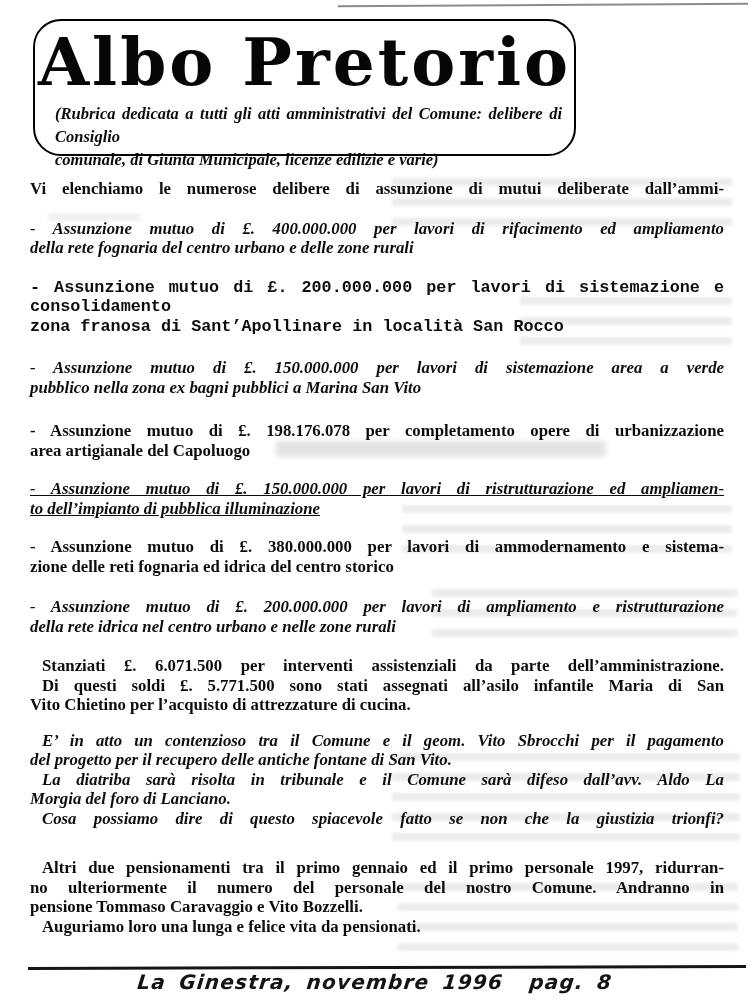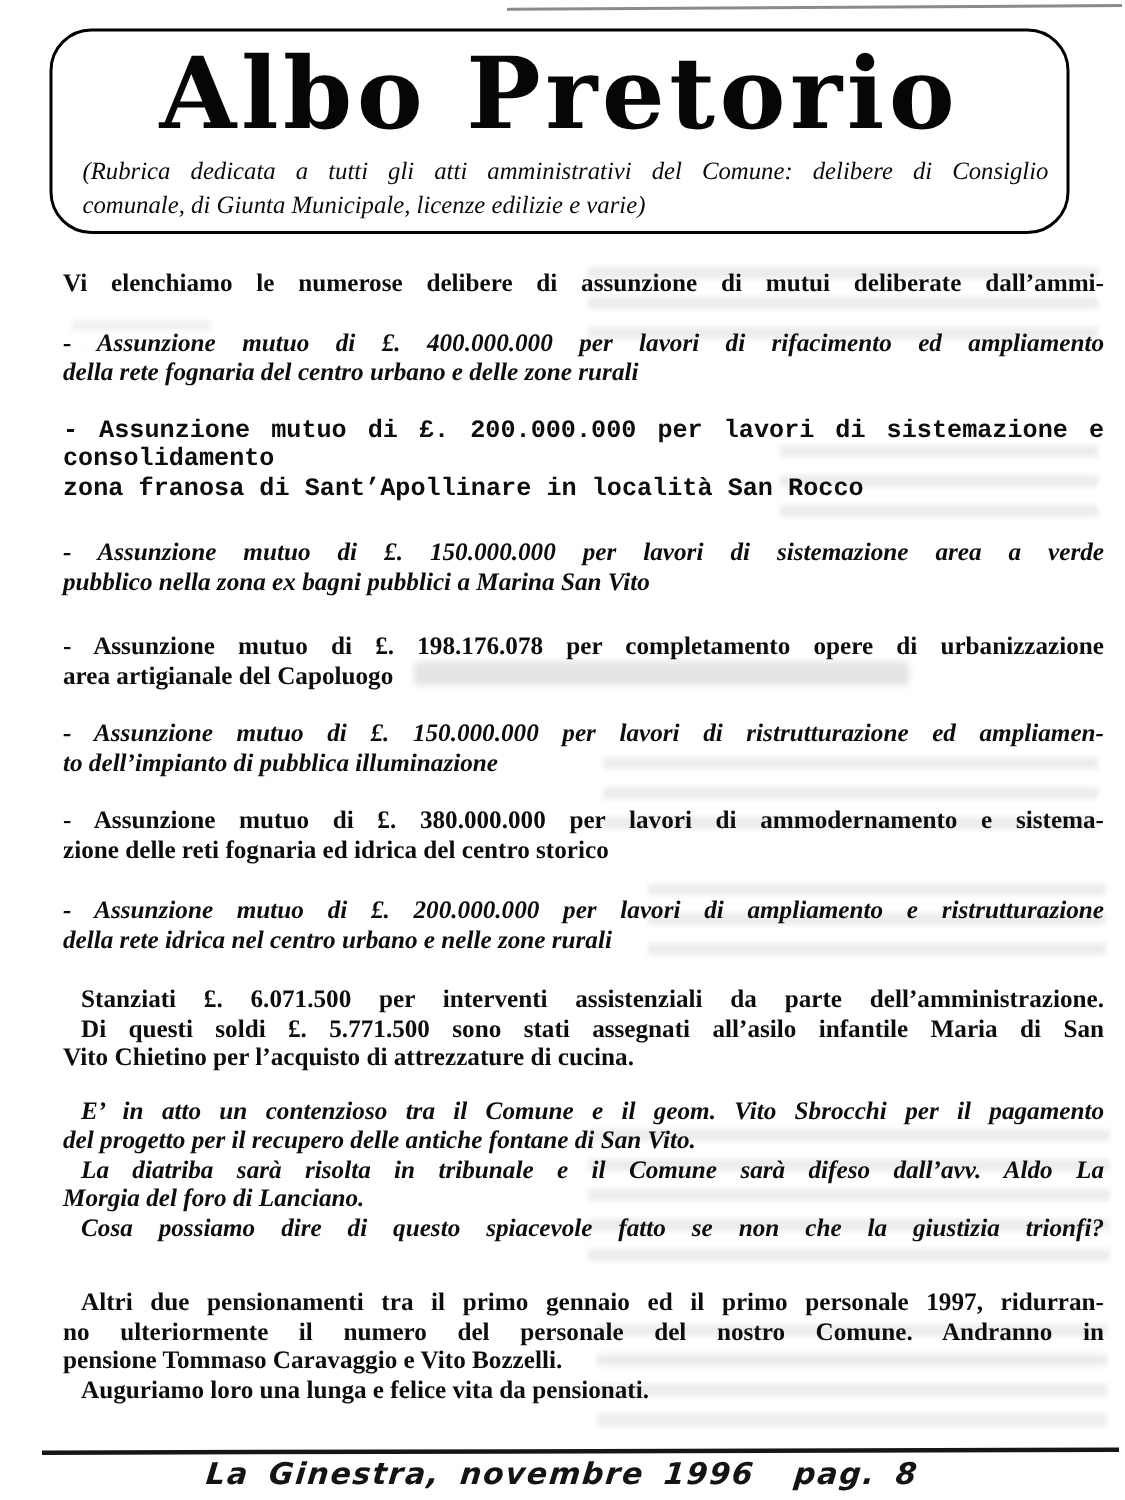--- a/index.html
+++ b/index.html
@@ -9,52 +9,52 @@
     background:#e9e9e9;
     font-family:"Liberation Serif",serif;
   }
   .page{
     position:relative;width:750px;height:1000px;
     background:#fffffe;color:#0c0c0c;overflow:hidden;
   }
 
   
   .masthead{
-    position:absolute;left:33px;top:19px;width:680px;height:137px;
+    position:absolute;left:33px;top:19px;width:543px;height:137px;
     border:2.5px solid #000;border-radius:28px;background:#fff;
     box-sizing:border-box;
   }
   .masthead-title{
     margin:5px 0 0 0;text-align:center;
     font-family:"DejaVu Serif",serif;font-weight:700;
     font-size:66px;line-height:72px;letter-spacing:3px;color:#060606;
   }
   .masthead-subtitle{
     margin:4px 12px 0 20px;
-    font-weight:400;font-style:italic;
+    font-weight:700;font-style:italic;
     font-size:16.5px;line-height:23px;color:#0b0b0b;
   }
 
   
   .article{
-    position:absolute;left:42px;top:179px;width:694px;
+    position:absolute;left:30px;top:179px;width:694px;
     font-weight:700;font-size:16.8px;line-height:19.5px;color:#0d0d0d;
   }
   .para{margin:0;}
   .para.italic{font-style:italic;}
   .tline{text-align:left;white-space:normal;}
   .tline.j{text-align:justify;text-align-last:justify;}
   .tline.ind{text-indent:12px;}
 
   
   [data-block="mutuo-rete-fognaria"]{margin-top:20px;}
   [data-block="mutuo-zona-franosa"]{margin-top:20px;font-family:Liberation Mono, monospace;}
   [data-block="mutuo-verde-pubblico"]{margin-top:22px;}
   [data-block="mutuo-urbanizzazione"]{margin-top:24px;}
-  [data-block="mutuo-illuminazione"]{margin-top:19px;}
+  [data-block="mutuo-illuminazione"]{margin-top:19px;text-decoration:underline;}
   [data-block="mutuo-centro-storico"]{margin-top:19px;}
   [data-block="mutuo-rete-idrica"]{margin-top:21px;}
   [data-block="stanziamenti-assistenziali"]{margin-top:20px;}
   [data-block="contenzioso-fontane"]{margin-top:16px;}
   [data-block="pensionamenti"]{margin-top:30px;}
 
   
   .footer-rule{
     position:absolute;left:28px;top:966px;width:718px;height:2.5px;
     background:#161616;transform:rotate(-0.15deg);

